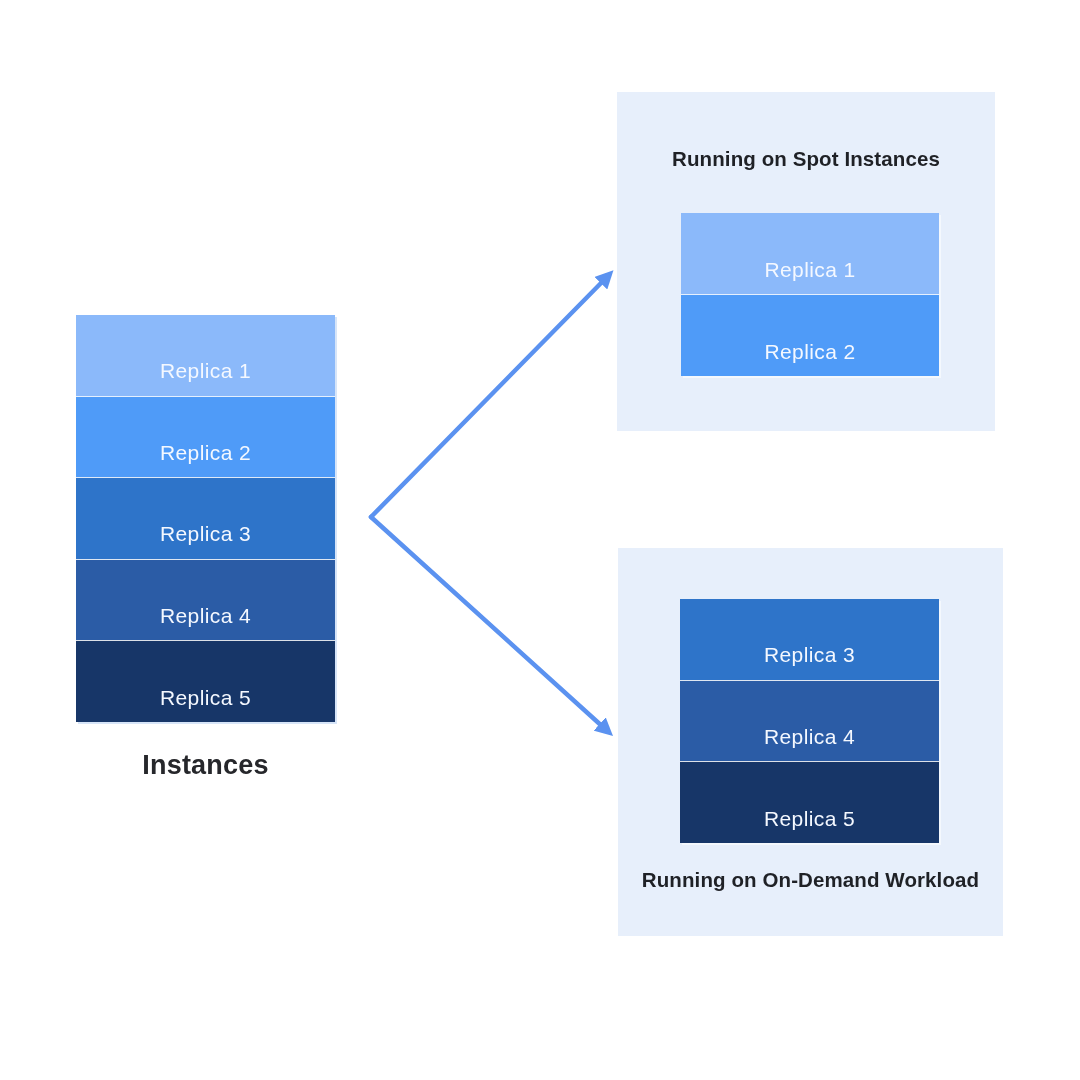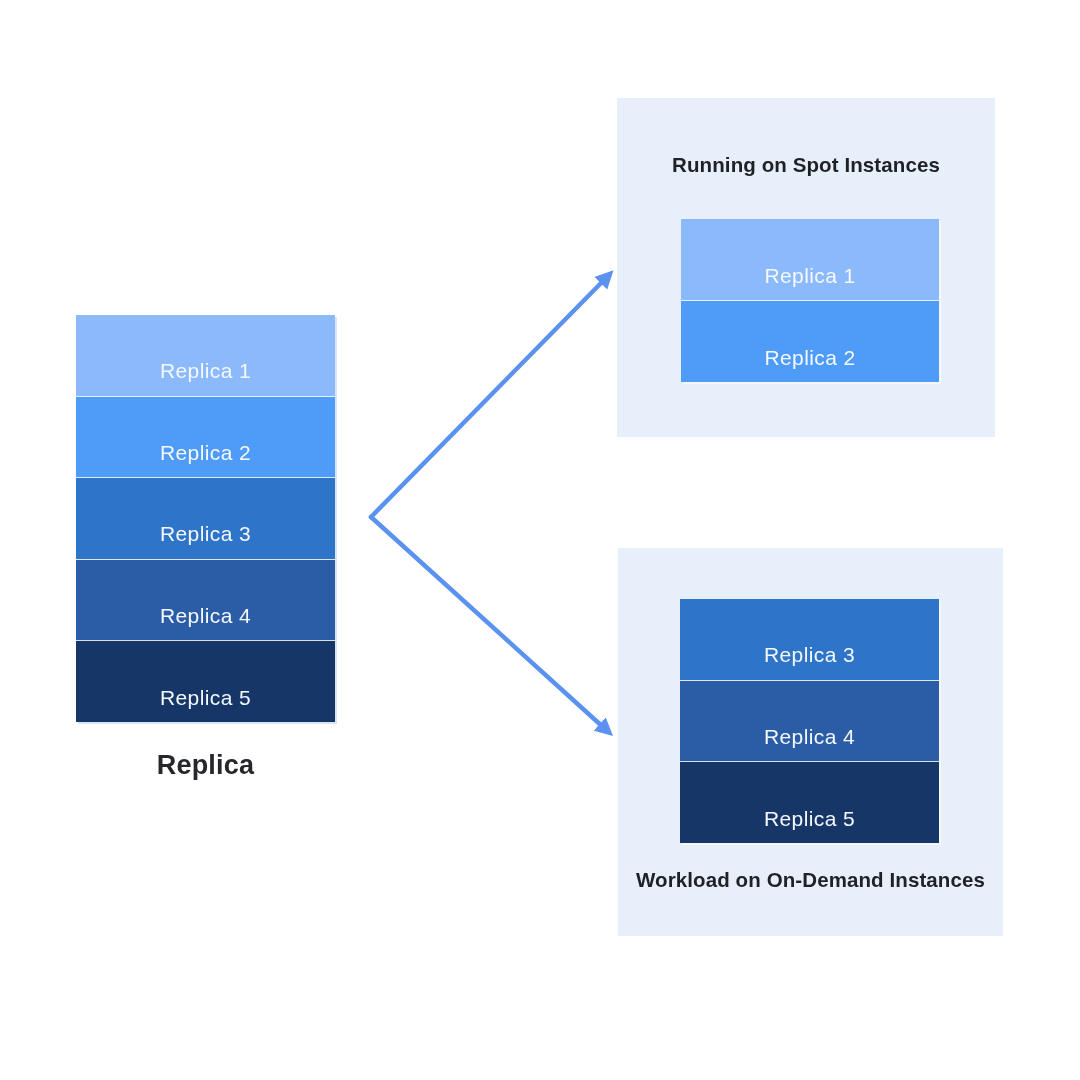--- a/index.html
+++ b/index.html
@@ -74,21 +74,21 @@
     left: 0;
     width: 100%;
     text-align: center;
     font-size: 20.5px;
     font-weight: 700;
     color: #1f2126;
     letter-spacing: 0.1px;
   }
   #spot-box {
     left: 617px;
-    top: 98px;
+    top: 92px;
     width: 378px;
     height: 339px;
   }
   #spot-box .box-title { top: 55px; }
   #spot-box .inner-stack {
     position: absolute;
     left: 64px;
     top: 121px;
     width: 258px;
     height: 163px;
@@ -129,21 +129,21 @@
     <div class="replica-block" style="background-color: rgb(46, 116, 201);">
       <span class="replica-label">Replica 3</span>
     </div>
     <div class="replica-block" style="background-color: rgb(43, 92, 166);">
       <span class="replica-label">Replica 4</span>
     </div>
     <div class="replica-block" style="background-color: rgb(23, 54, 104);">
       <span class="replica-label">Replica 5</span>
     </div>
   </div>
-  <div class="workload-caption">Replica</div>
+  <div class="workload-caption">Instances</div>
 
   <svg class="arrows-svg" viewBox="0 0 1080 1080">
     <defs>
       <marker id="arrowhead" viewBox="0 0 4 4" markerWidth="4" markerHeight="4" refX="1" refY="2" orient="auto">
         <path d="M0,0 L4,2 L0,4 Z" fill="#5B92F0"></path>
       </marker>
     </defs>
     <line x1="371" y1="517" x2="604" y2="280" stroke-width="4.5" stroke-linecap="round" marker-end="url(#arrowhead)" stroke="#5B92F0"></line>
     <line x1="371" y1="517" x2="603" y2="727" stroke-width="4.5" stroke-linecap="round" marker-end="url(#arrowhead)" stroke="#5B92F0"></line>
   </svg>
@@ -165,16 +165,16 @@
       <div class="replica-block" style="background-color: rgb(46, 116, 201);">
         <span class="replica-label">Replica 3</span>
       </div>
       <div class="replica-block" style="background-color: rgb(43, 92, 166);">
         <span class="replica-label">Replica 4</span>
       </div>
       <div class="replica-block" style="background-color: rgb(23, 54, 104);">
         <span class="replica-label">Replica 5</span>
       </div>
     </div>
-    <div class="box-title">Workload on On-Demand Instances</div>
+    <div class="box-title">Running on On-Demand Workload</div>
   </div>
 
 </div>
 
 </body></html>

